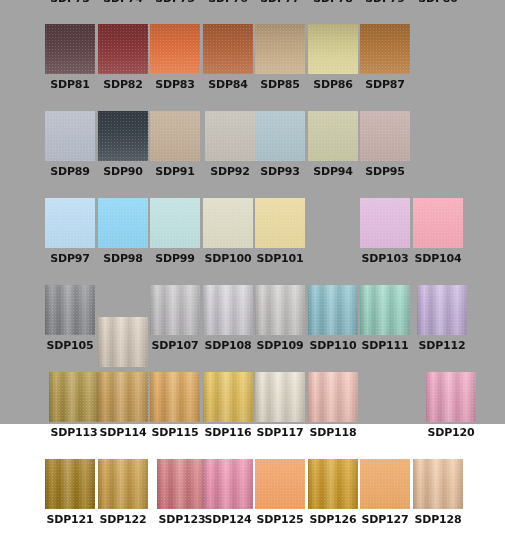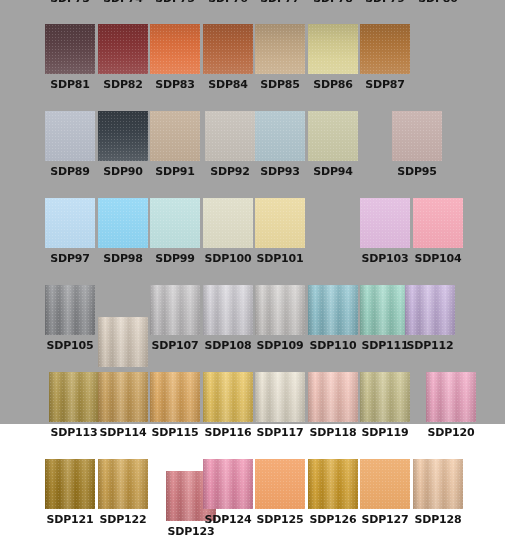--- a/index.html
+++ b/index.html
@@ -243,21 +243,21 @@
         <div class="swatch-label">SDP93</div>
       </div>
       <div class="swatch-cell" style="left: 263px;">
         <div class="swatch-chip">
           <div class="base" style="background: rgb(201, 200, 166);"></div>
           <div class="shade-f"></div>
           <div class="grain"></div>
         </div>
         <div class="swatch-label">SDP94</div>
       </div>
-      <div class="swatch-cell" style="left: 315px; margin-left: 32px;">
+      <div class="swatch-cell" style="left: 315px;">
         <div class="swatch-chip">
           <div class="base" style="background: rgb(197, 174, 170);"></div>
           <div class="shade-f"></div>
           <div class="grain"></div>
         </div>
         <div class="swatch-label">SDP95</div>
       </div>
     </div>
     <div class="swatch-row" style="top: 198px;">
       <div class="swatch-cell" style="left: 0px;">
@@ -367,21 +367,21 @@
         <div class="swatch-label">SDP110</div>
       </div>
       <div class="swatch-cell" style="left: 315px;">
         <div class="swatch-chip">
           <div class="base" style="background: rgb(156, 217, 199);"></div>
           <div class="shade-m"></div>
           <div class="grain"></div>
         </div>
         <div class="swatch-label">SDP111</div>
       </div>
-      <div class="swatch-cell" style="left: 360px;">
+      <div class="swatch-cell" style="left: 372px;">
         <div class="swatch-chip">
           <div class="base" style="background: rgb(203, 182, 226);"></div>
           <div class="shade-m"></div>
           <div class="grain"></div>
         </div>
         <div class="swatch-label">SDP112</div>
       </div>
     </div>
     <div class="swatch-row" style="top: 372px;">
       <div class="swatch-cell" style="left: 4px;">
@@ -425,28 +425,20 @@
         <div class="swatch-label">SDP117</div>
       </div>
       <div class="swatch-cell" style="left: 263px;">
         <div class="swatch-chip">
           <div class="base" style="background: rgb(248, 198, 187);"></div>
           <div class="shade-m"></div>
           <div class="grain"></div>
         </div>
         <div class="swatch-label">SDP118</div>
       </div>
-      <div class="swatch-cell" style="left: 315px;">
-        <div class="swatch-chip">
-          <div class="base" style="background: rgb(203, 195, 140);"></div>
-          <div class="shade-m"></div>
-          <div class="grain"></div>
-        </div>
-        <div class="swatch-label">SDP119</div>
-      </div>
       <div class="swatch-cell" style="left: 381px;">
         <div class="swatch-chip">
           <div class="base" style="background: rgb(245, 168, 198);"></div>
           <div class="shade-m"></div>
           <div class="grain"></div>
         </div>
         <div class="swatch-label">SDP120</div>
       </div>
     </div>
     <div class="swatch-row" style="top: 459px;">
@@ -459,21 +451,21 @@
         <div class="swatch-label">SDP121</div>
       </div>
       <div class="swatch-cell" style="left: 53px;">
         <div class="swatch-chip">
           <div class="base" style="background: rgb(207, 161, 70);"></div>
           <div class="shade-m"></div>
           <div class="grain"></div>
         </div>
         <div class="swatch-label">SDP122</div>
       </div>
-      <div class="swatch-cell" style="left: 121px; margin-top: 12px;">
+      <div class="swatch-cell" style="left: 112px;">
         <div class="swatch-chip">
           <div class="base" style="background: rgb(220, 126, 132);"></div>
           <div class="shade-m"></div>
           <div class="grain"></div>
         </div>
         <div class="swatch-label">SDP123</div>
       </div>
       <div class="swatch-cell" style="left: 158px;">
         <div class="swatch-chip">
           <div class="base" style="background: rgb(243, 146, 179);"></div>

